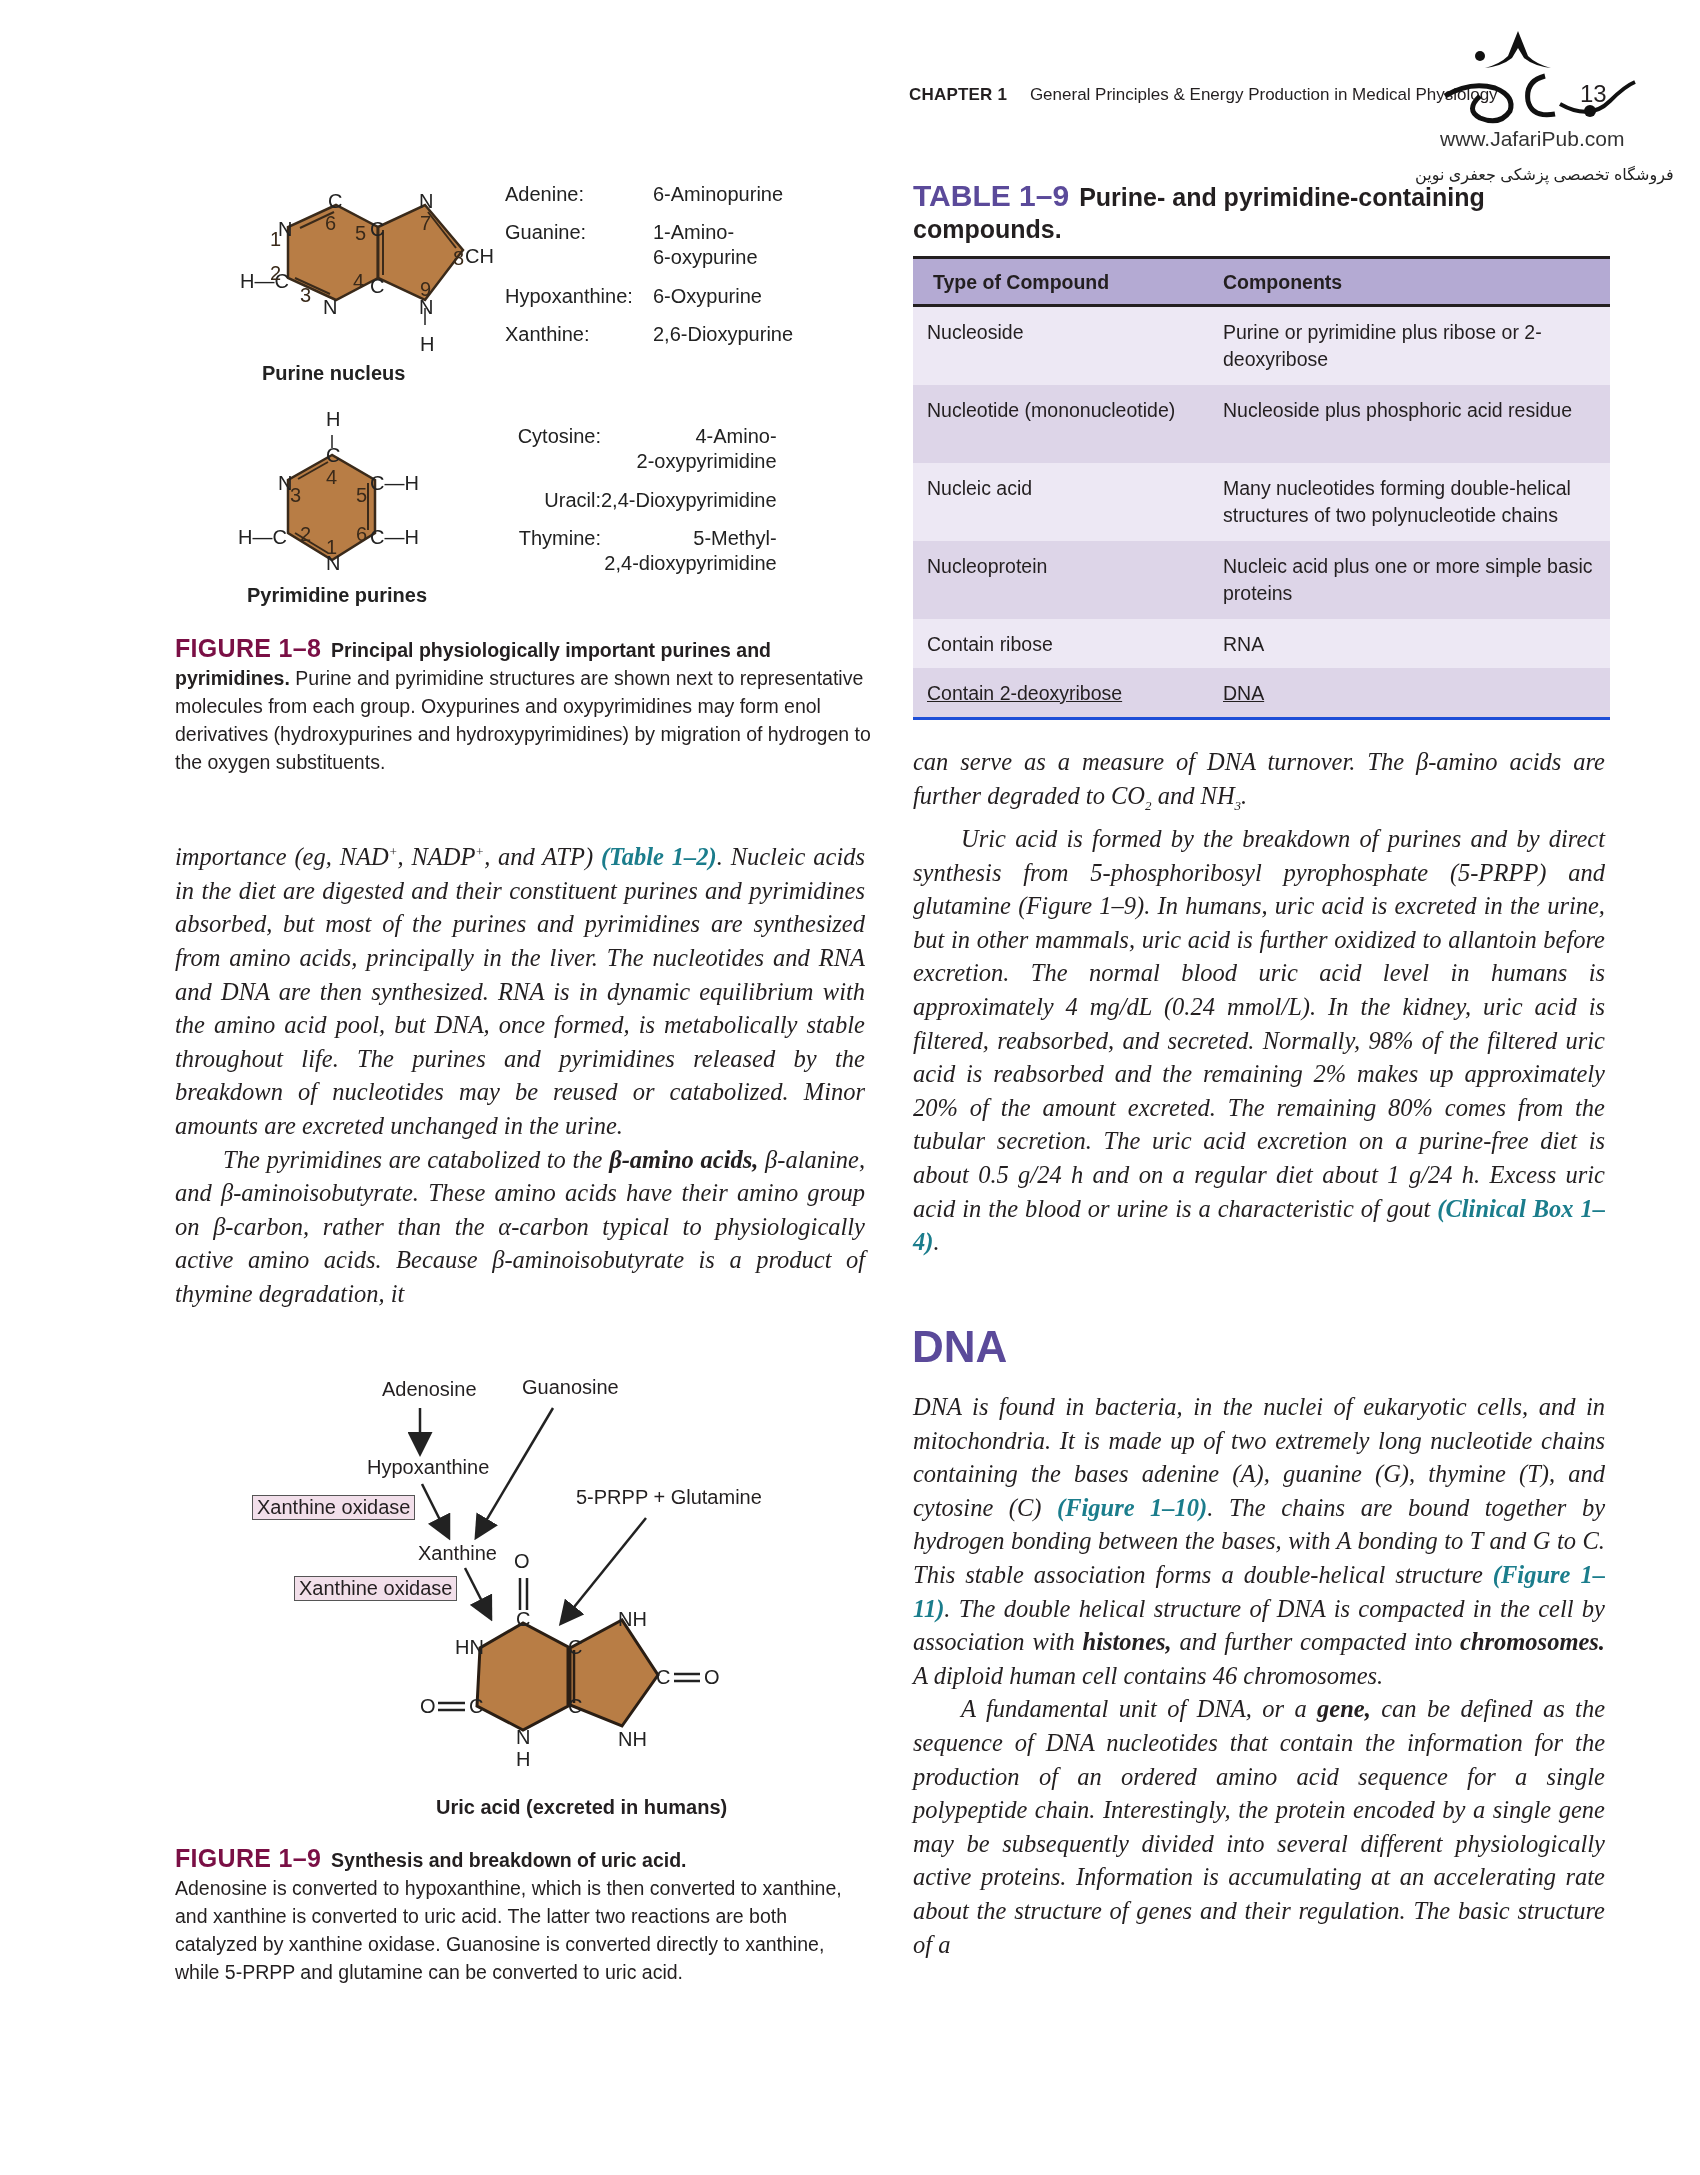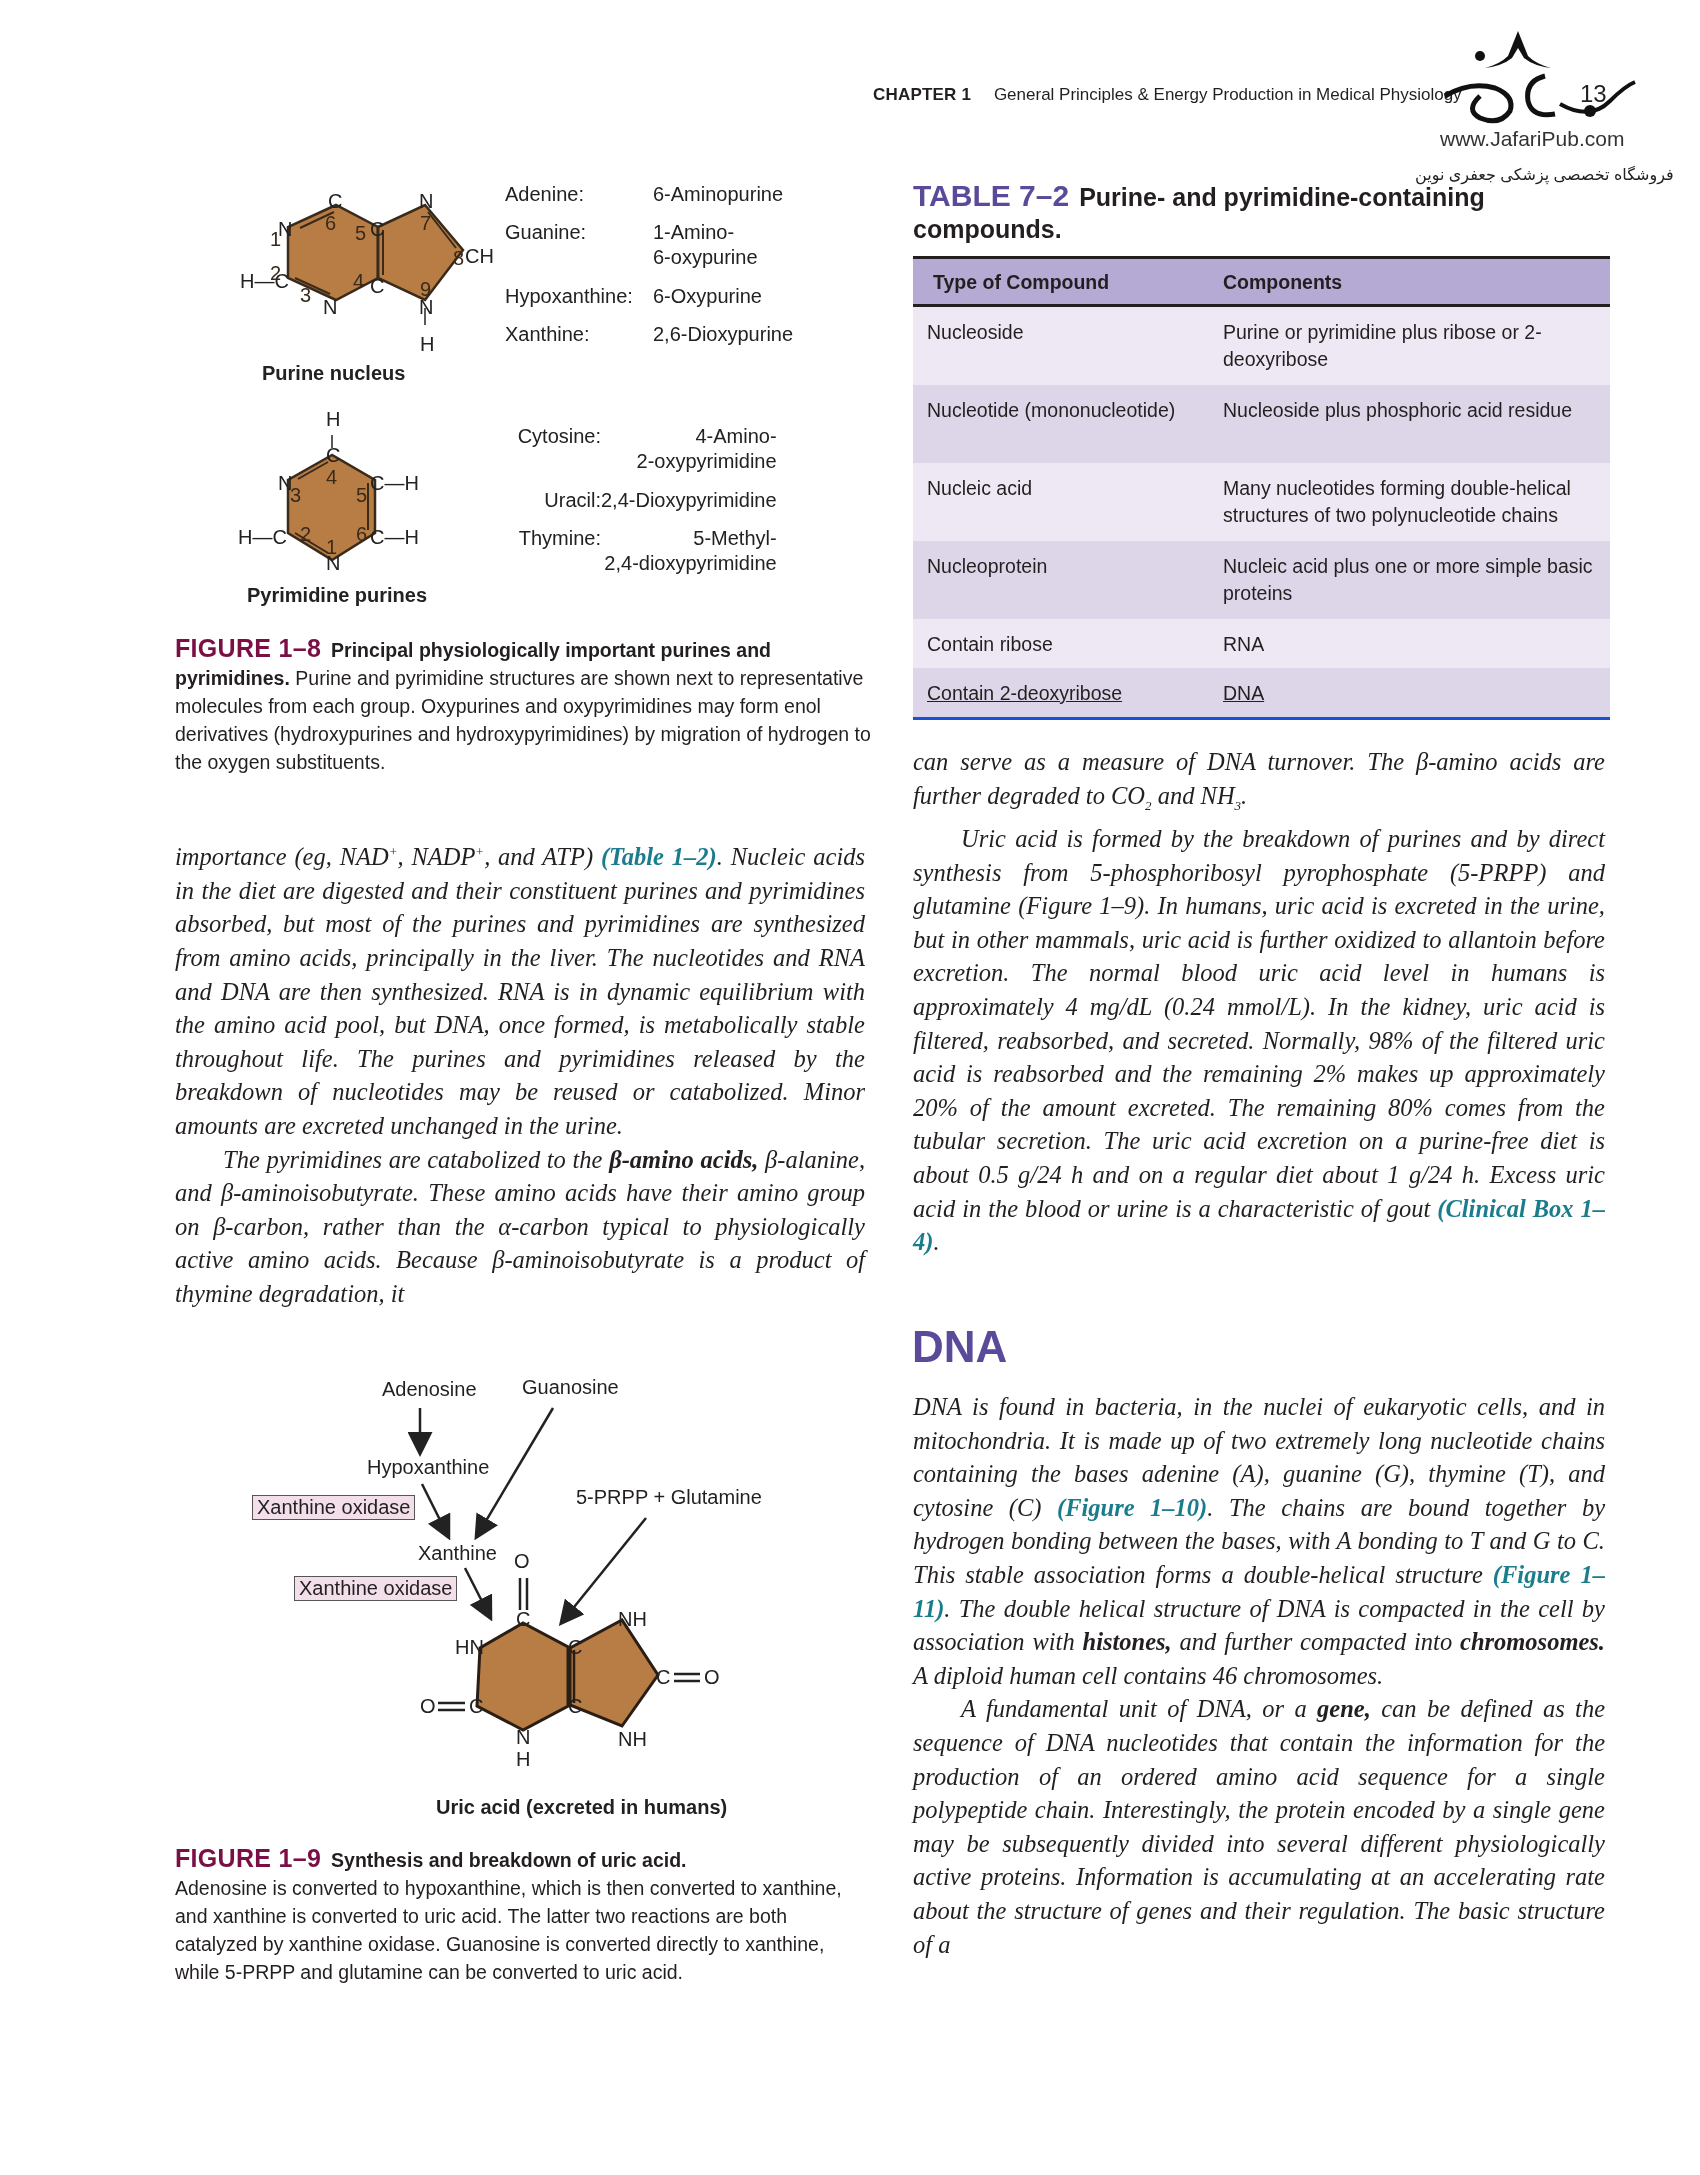--- a/index.html
+++ b/index.html
@@ -3,21 +3,21 @@
 <meta charset="utf-8">
 <style>
   html, body { margin: 0; padding: 0; background: #ffffff; }
   body { width: 1700px; height: 2175px; position: relative; overflow: hidden; color: #231f20; }
   .sans { font-family: "Liberation Sans", "DejaVu Sans", sans-serif; }
   .serif { font-family: "Liberation Serif", "DejaVu Serif", serif; font-style: italic; }
   .abs { position: absolute; }
 
   
   #running-head { left: 873px; top: 85px; font-size: 17px; white-space: nowrap; }
-  #running-head .chap { font-weight: bold; margin-right: 18px; letter-spacing: 0.2px; }
+  #running-head .chap { font-weight: bold; margin-right: 18px; letter-spacing: 0.2px; margin-left: 36px; }
   #page-number { left: 1580px; top: 80px; font-size: 24px; }
   #logo { left: 1440px; top: 26px; width: 200px; height: 105px; }
   #publisher-url { left: 1440px; top: 127px; font-size: 21px; color: #333; }
   #publisher-fa { left: 1415px; top: 165px; font-size: 16px; direction: rtl; color: #222; }
 
   
   .chem-label { font-size: 20px; color: #222; }
   .chem-table td { font-size: 20px; padding: 0; vertical-align: top; line-height: 25px; color: #222; }
   .fig-title { font-size: 25px; font-weight: bold; color: #7a0f45; margin-right: 10px; letter-spacing: 0.3px; }
   .fig-caption { font-size: 19.5px; line-height: 28px; color: #231f20; }
@@ -164,21 +164,21 @@
       </tr>
 </tbody>
   </table>
 
 <div class="abs sans fig-caption" style="left:175px; top:634px; width:700px;">
   <span class="fig-title">FIGURE 1–8</span><b>Principal physiologically important purines and pyrimidines.</b>
   <span>Purine and pyrimidine structures are shown next to representative molecules from each group. Oxypurines and oxypyrimidines may form enol derivatives (hydroxypurines and hydroxypyrimidines) by migration of hydrogen to the oxygen substituents.</span>
 </div>
 
 <div class="abs sans" id="table-title">
-  <span class="tnum">TABLE 7–2</span><span class="ttext">Purine- and pyrimidine-containing compounds.</span>
+  <span class="tnum">TABLE 1–9</span><span class="ttext">Purine- and pyrimidine-containing compounds.</span>
 </div>
 <table class="abs sans" id="compound-table">
   <thead>
     <tr>
       <th class="c1">Type of Compound</th>
       <th>Components</th>
     </tr>
   </thead>
   <tbody>
     <tr class="odd">

